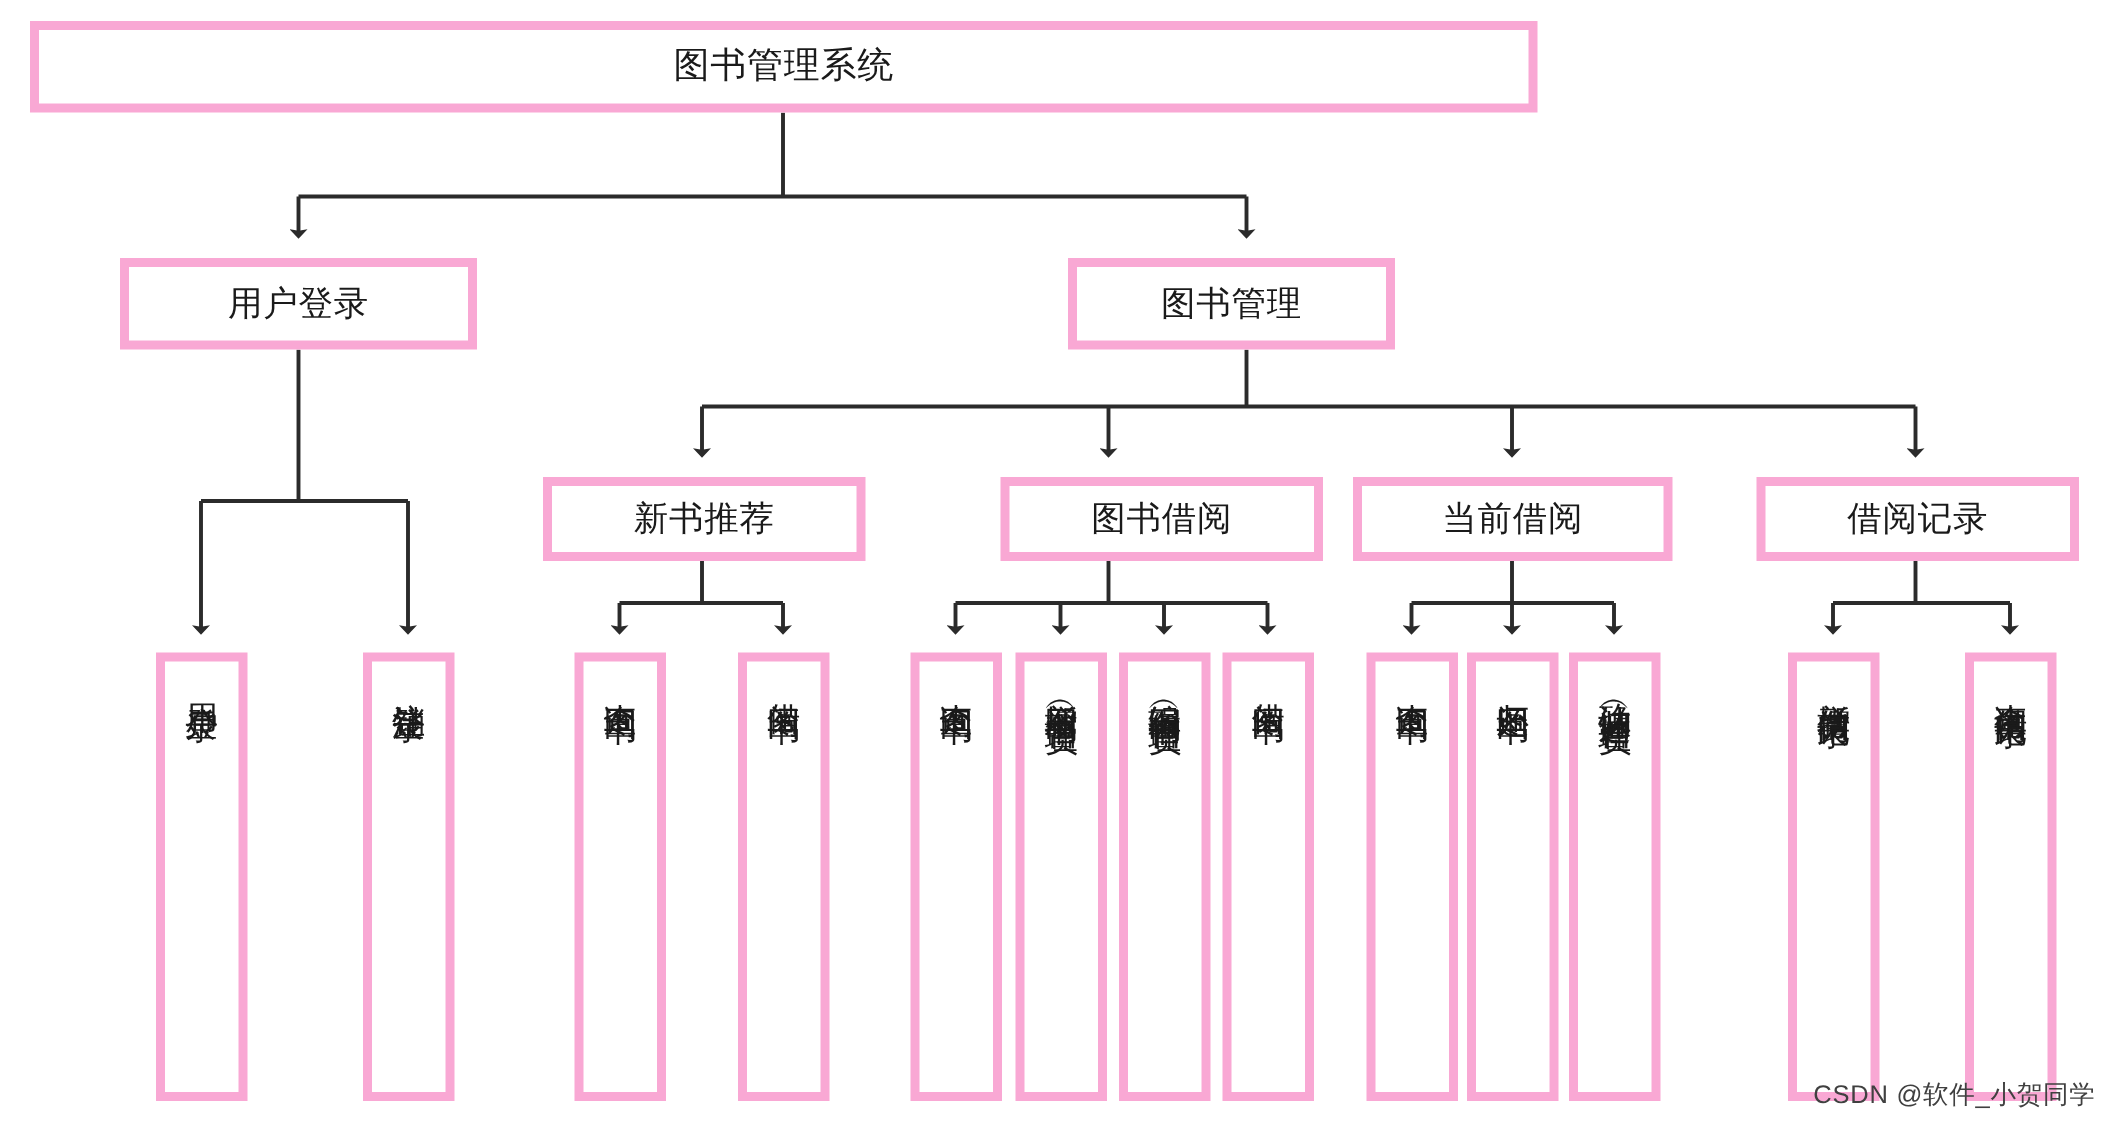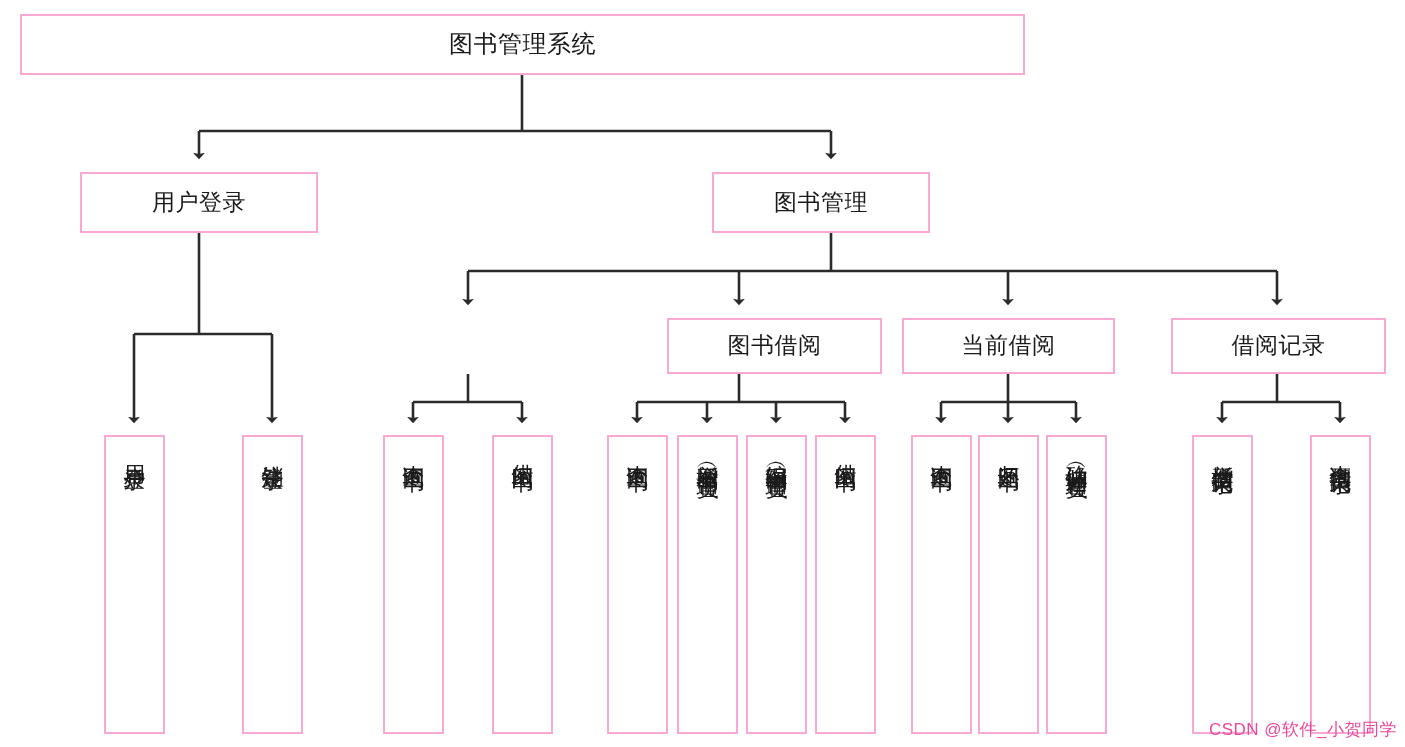--- a/index.html
+++ b/index.html
@@ -23,21 +23,21 @@
     left: 0;
     top: 0;
     width: 1405px;
     height: 747px;
     pointer-events: none;
   }
   .node {
     position: absolute;
     box-sizing: border-box;
     background: #ffffff;
-    border: 2px solid #f9a8d4;
+    border: 6px solid #f9a8d4;
     display: flex;
     align-items: center;
     justify-content: center;
     color: #1a1a1a;
   }
   .node-label {
     display: block;
     text-align: center;
     line-height: 1.18;
     letter-spacing: 0.5px;
@@ -59,21 +59,21 @@
     max-height: 100%;
   }
   .node.root .node-label {
     font-size: 24px;
   }
   .watermark {
     position: absolute;
     right: 8px;
     bottom: 6px;
     font-size: 17px;
-    color: #ec4899;
+    color: #404040;
     letter-spacing: 0.5px;
     white-space: nowrap;
   }
 </style>
 </head>
 <body>
 
 <div id="diagram-root">
 
   <svg id="edge-layer" viewBox="0 0 1405 747" width="1405" height="747" xmlns="http://www.w3.org/2000/svg">
@@ -130,20 +130,23 @@
     <span class="node-label">图书管理系统</span>
   </div>
 
   <div class="node horizontal" style="left:80px; top:172px; width:238px; height:61px;">
     <span class="node-label">用户登录</span>
   </div>
   <div class="node horizontal" style="left:712px; top:172px; width:218px; height:61px;">
     <span class="node-label">图书管理</span>
   </div>
 
+  <div class="node horizontal" style="left:362px; top:318px; width:215px; height:56px;">
+    <span class="node-label">新书推荐</span>
+  </div>
   <div class="node horizontal" style="left:667px; top:318px; width:215px; height:56px;">
     <span class="node-label">图书借阅</span>
   </div>
   <div class="node horizontal" style="left:902px; top:318px; width:213px; height:56px;">
     <span class="node-label">当前借阅</span>
   </div>
   <div class="node horizontal" style="left:1171px; top:318px; width:215px; height:56px;">
     <span class="node-label">借阅记录</span>
   </div>
 

